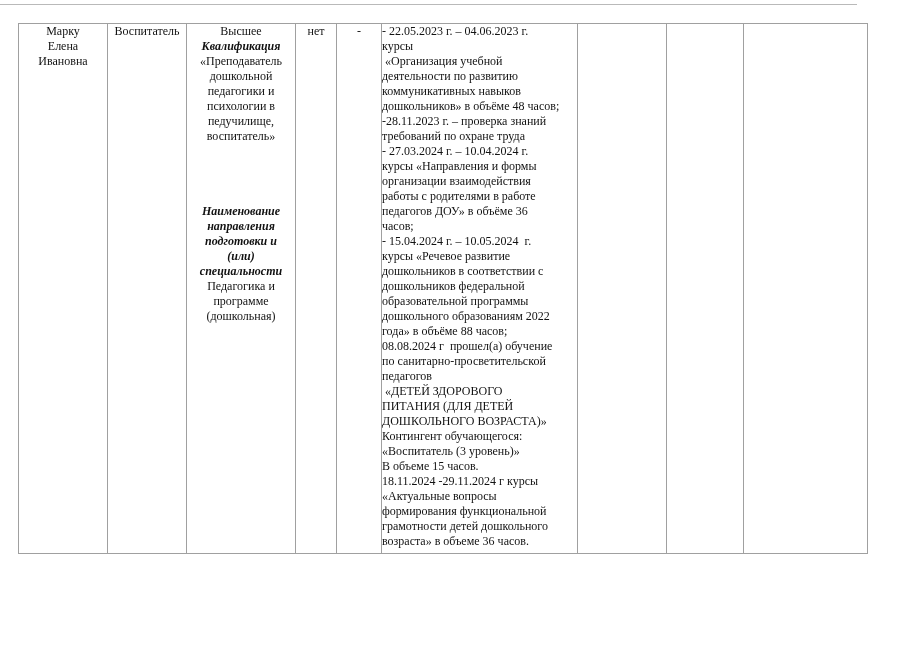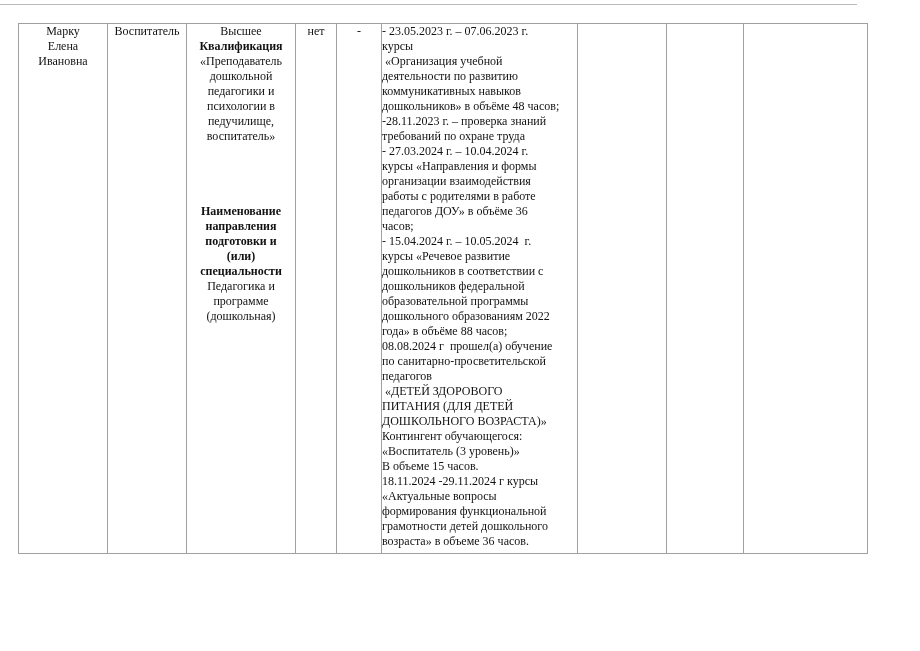--- a/index.html
+++ b/index.html
@@ -43,21 +43,21 @@
   }
   .c-center { text-align: center; }
   .c-left   { text-align: left; }
   td.cell-name      { padding-top: 16px; }
   td.cell-position  { padding-top: 32px; margin-top: 24px; }
   td.cell-education { padding-top: 34px; }
   td.cell-degree    { padding-top: 47px; }
   td.cell-rank      { padding-top: 47px; }
   td.cell-training  { padding-top: 3px; padding-left: 4px; padding-right: 2px; }
   .ln { white-space: pre; }
-  .bold-italic .ln, .bold-italic { font-weight: bold; }
+  .bold-italic .ln, .bold-italic { font-weight: bold; font-style: italic; }
   .specialty-label { margin-top: 60px; }
 </style>
 </head>
 <body>
 
 <div class="page">
 
   <div class="top-rule"></div>
 
   <table class="doc-table">
@@ -115,21 +115,21 @@
       <td class="cell-degree c-center">
         <div class="ln">нет</div>
       </td>
 
       <td class="cell-rank c-center">
         <div class="ln">-</div>
       </td>
 
       <td class="cell-training c-left">
         <div>
-              <div class="ln">- 23.05.2023 г. – 07.06.2023 г.</div>
+              <div class="ln">- 22.05.2023 г. – 04.06.2023 г.</div>
               <div class="ln">курсы</div>
               <div class="ln"> «Организация учебной</div>
               <div class="ln">деятельности по развитию</div>
               <div class="ln">коммуникативных навыков</div>
               <div class="ln">дошкольников» в объёме 48 часов;</div>
               <div class="ln">-28.11.2023 г. – проверка знаний</div>
               <div class="ln">требований по охране труда</div>
               <div class="ln">- 27.03.2024 г. – 10.04.2024 г.</div>
               <div class="ln">курсы «Направления и формы</div>
               <div class="ln">организации взаимодействия</div>

